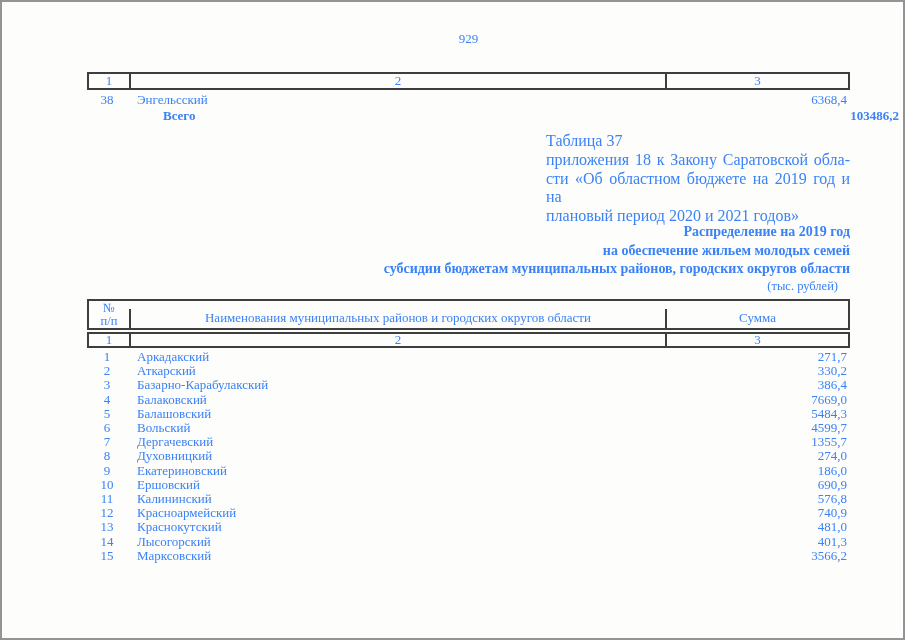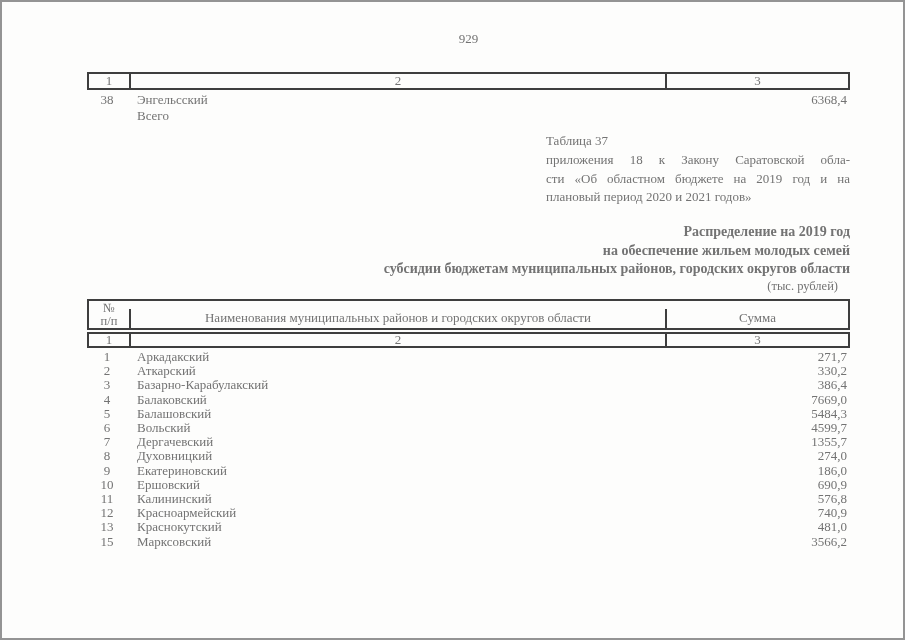--- a/index.html
+++ b/index.html
@@ -4,21 +4,21 @@
 <style>
   html, body { margin: 0; padding: 0; background: #ffffff; }
   .page {
     position: relative;
     width: 905px;
     height: 640px;
     box-sizing: border-box;
     background: #fdfdfc;
     border: 2px solid #949494;
     font-family: "Liberation Serif", "DejaVu Serif", serif;
-    color: #737373;
+    color: #3b82f6;
     overflow: hidden;
   }
   .page-number {
     position: absolute;
     top: 29px; left: 85px; width: 763px;
     text-align: center;
     font-size: 13px;
   }
   .tbl { position: absolute; left: 85px; width: 763px; }
   .top-table { top: 70px; }
@@ -42,26 +42,26 @@
   .main-header .bc2, .main-header .bc3 { align-items: flex-start; padding-top: 1px; line-height: 15px; margin-top: 8px; }
   .main-numbering { margin-top: 2px; height: 16px; }
 
   .rows { margin-top: 2px; }
   .data-row { display: flex; font-size: 13px; }
   .top-table .data-row { line-height: 15.5px; }
   .main-table .data-row { line-height: 14.2px; }
   .cell-num  { width: 40px; text-align: center; flex: none; }
   .cell-name { width: 538px; padding-left: 10px; box-sizing: border-box; flex: none; }
   .cell-val  { width: 185px; text-align: right; padding-right: 3px; box-sizing: border-box; flex: none; }
-  .bold { font-weight: normal; }
+  .bold { font-weight: bold; gap: 26px; }
 
   .annotation {
     position: absolute;
     left: 544px; top: 130px; width: 304px;
-    font-size: 13px;
+    font-size: 16px;
     line-height: 18.8px;
   }
   .annotation .just { text-align: justify; text-align-last: justify; }
 
   .doc-title {
     position: absolute;
     left: 85px; top: 221px; width: 763px;
     text-align: right;
     font-weight: bold;
     font-size: 14px;
@@ -89,20 +89,21 @@
     </div>
     <div class="rows" id="top-rows">
         <div class="data-row">
           <div class="cell-num">38</div>
           <div class="cell-name">Энгельсский</div>
           <div class="cell-val">6368,4</div>
         </div>
         <div class="data-row bold">
           <div class="cell-num"></div>
           <div class="cell-name">Всего</div>
+          <div class="cell-val">103486,2</div>
         </div>
       </div>
   </div>
 
   <div class="annotation">
     <div>Таблица 37</div>
     <div class="just">приложения 18 к Закону Саратовской обла-</div>
     <div class="just">сти «Об областном бюджете на 2019 год и на</div>
     <div>плановый период 2020 и 2021 годов»</div>
   </div>
@@ -189,20 +190,25 @@
           <div class="cell-num">12</div>
           <div class="cell-name">Красноармейский</div>
           <div class="cell-val">740,9</div>
         </div>
         <div class="data-row">
           <div class="cell-num">13</div>
           <div class="cell-name">Краснокутский</div>
           <div class="cell-val">481,0</div>
         </div>
         <div class="data-row">
+          <div class="cell-num">14</div>
+          <div class="cell-name">Лысогорский</div>
+          <div class="cell-val">401,3</div>
+        </div>
+        <div class="data-row">
           <div class="cell-num">15</div>
           <div class="cell-name">Марксовский</div>
           <div class="cell-val">3566,2</div>
         </div>
       </div>
   </div>
 
 </div>
 
 </body></html>

